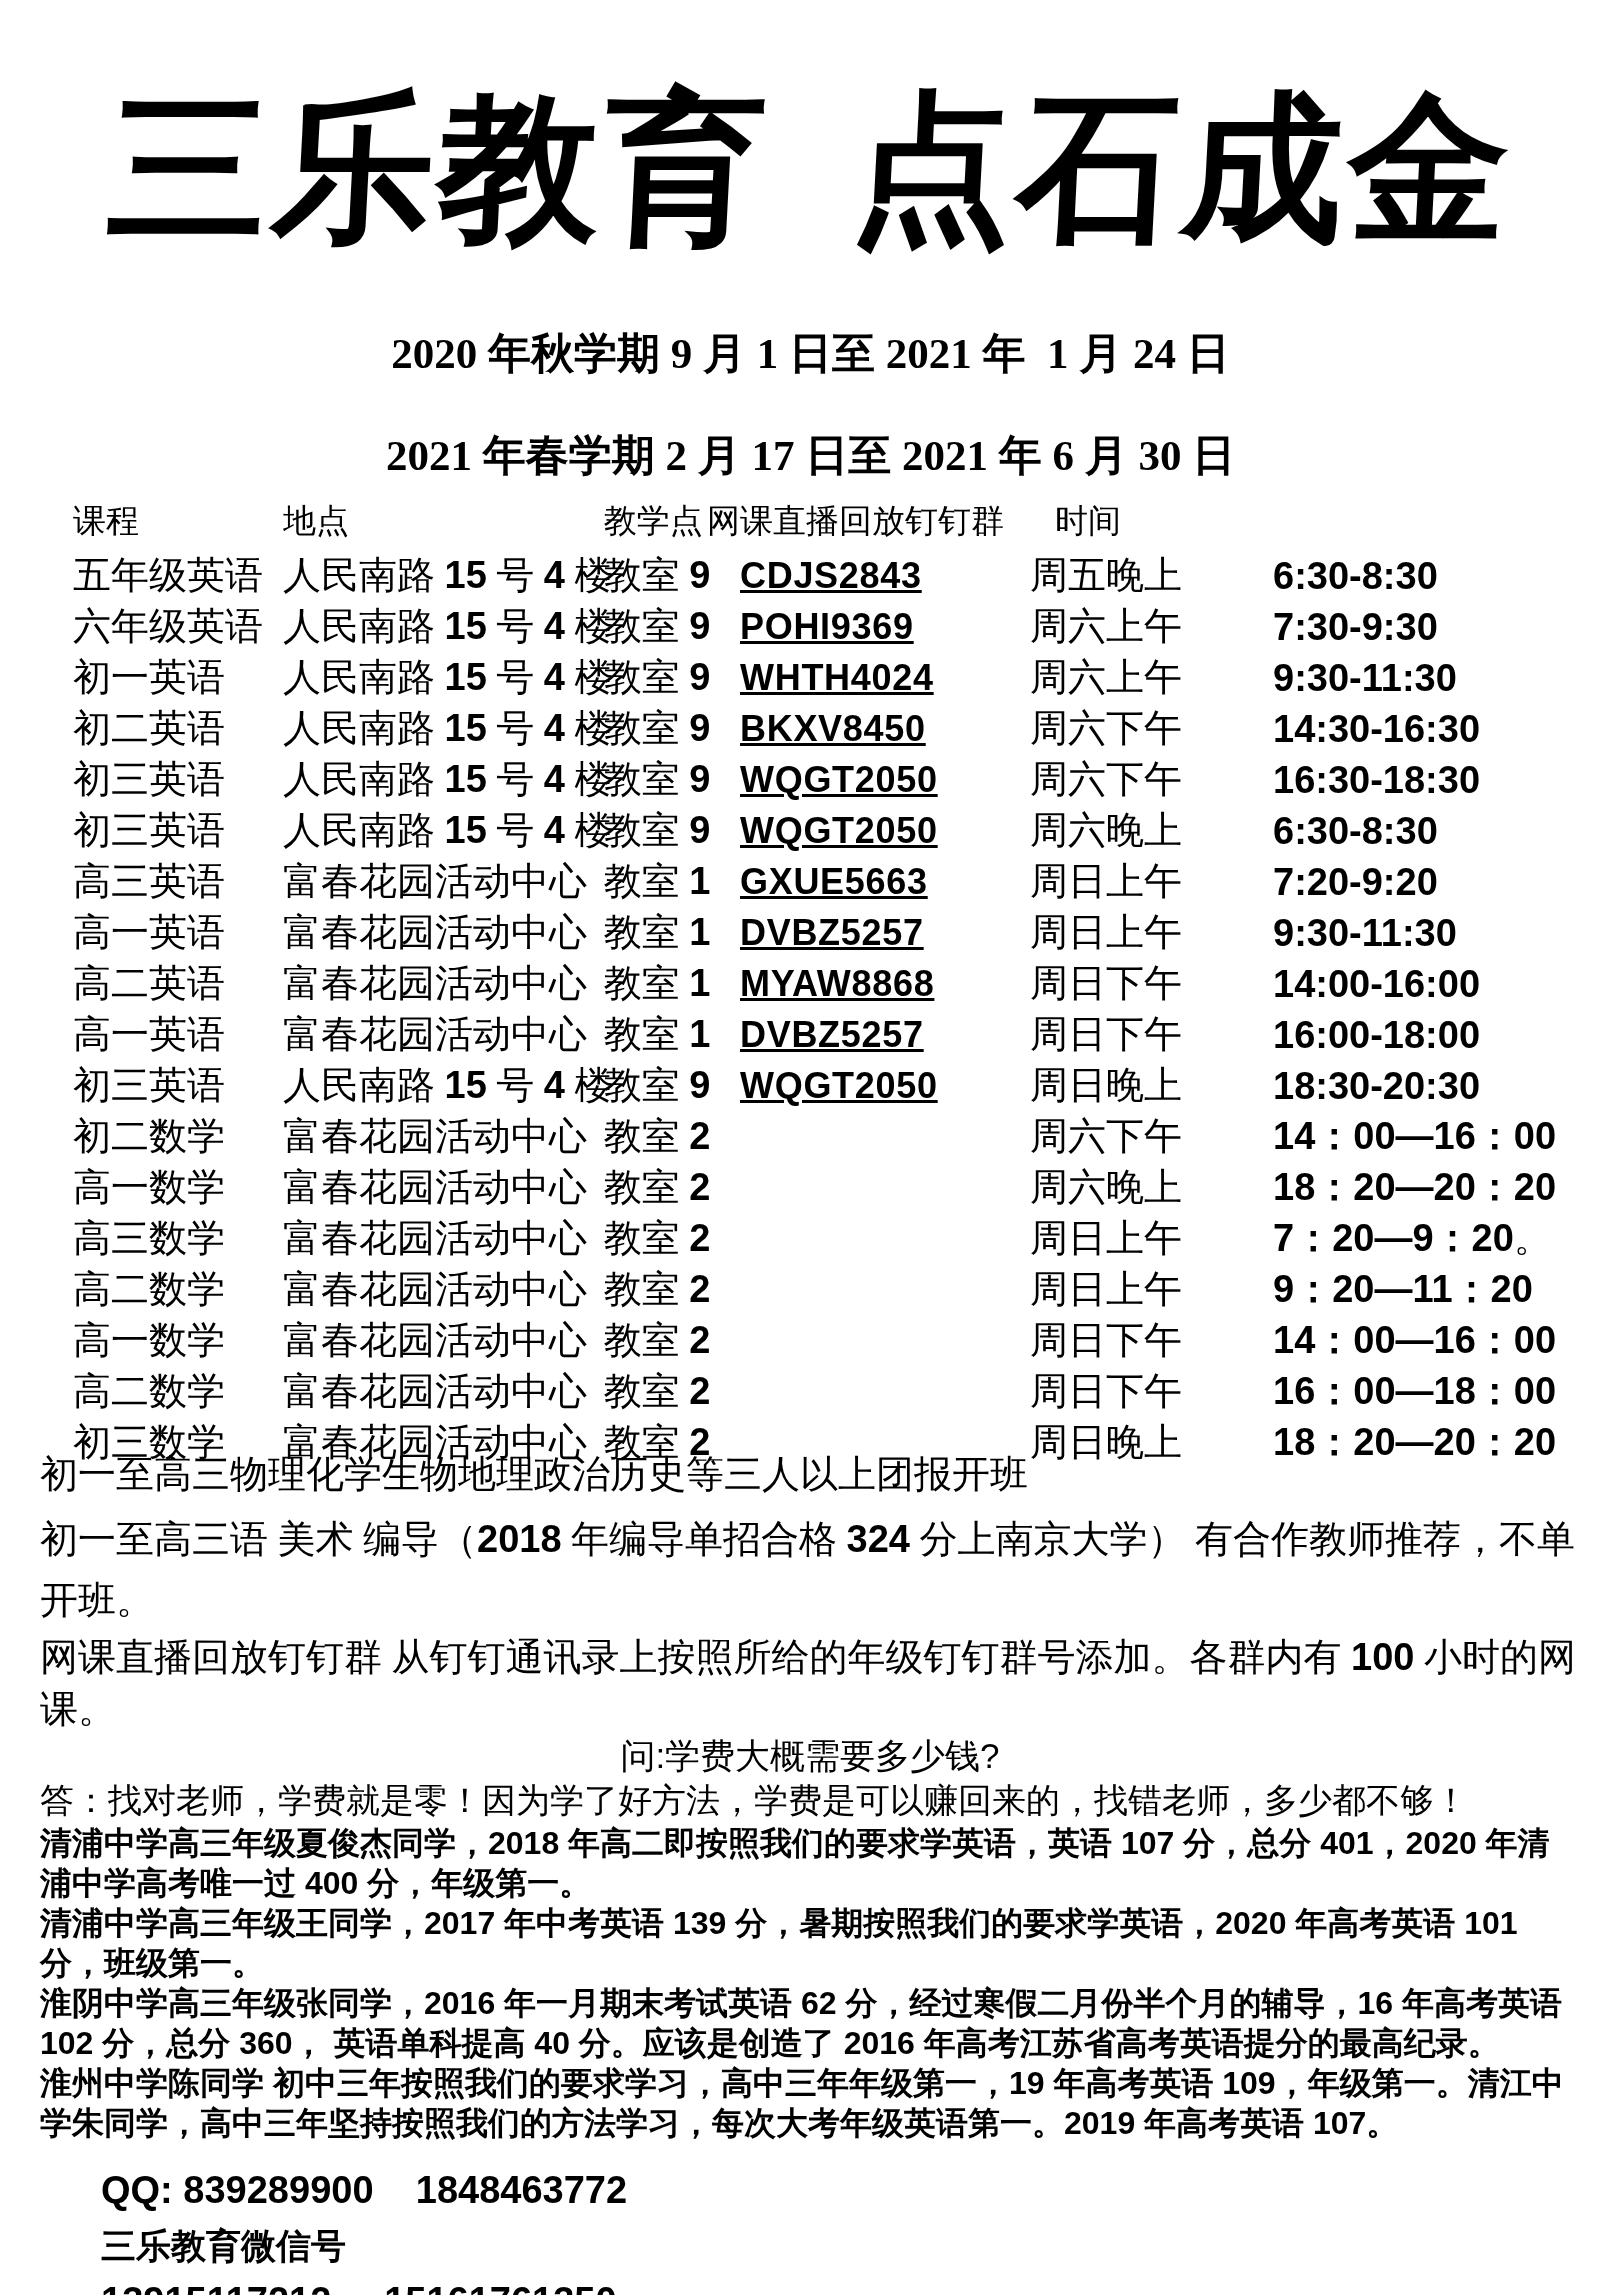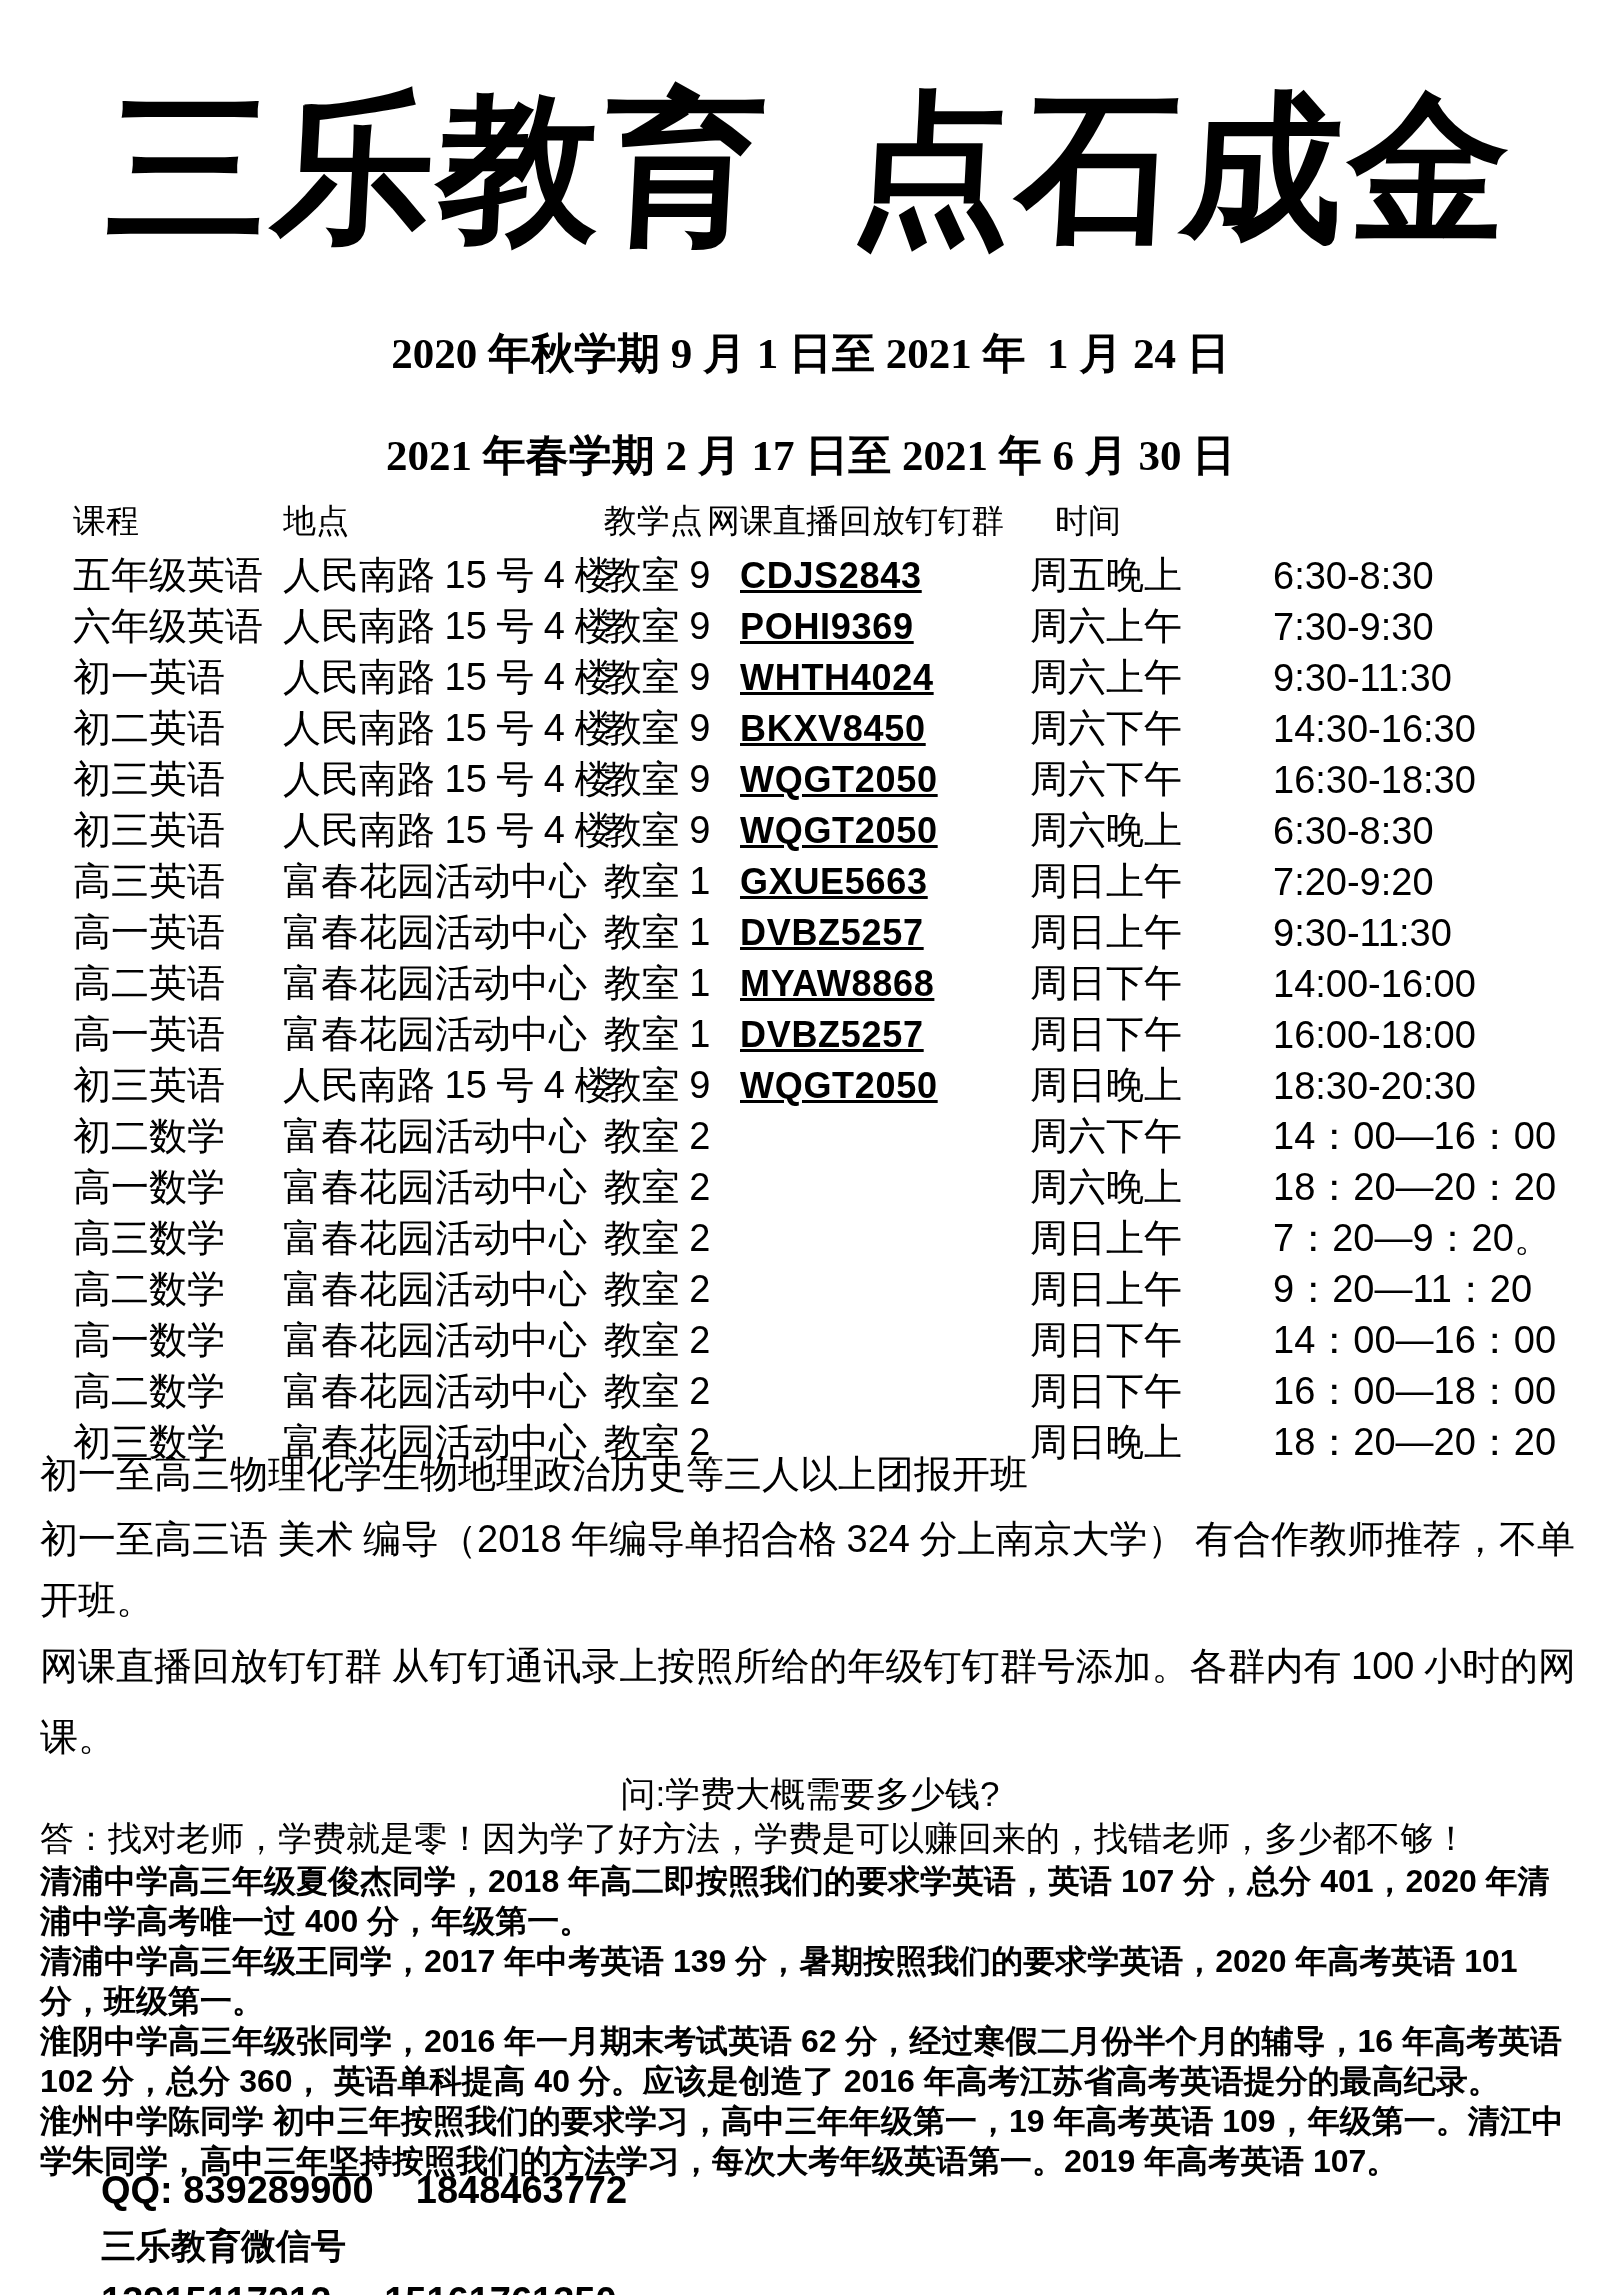--- a/index.html
+++ b/index.html
@@ -51,27 +51,27 @@
   }
   .c1{padding-left:33px;}
   .c3{padding-left:5.8px;}
   td.c4{padding-left:33px;text-decoration:underline;}
   th.c5{padding-left:25px;}
   .c6{padding-left:18px;}
   .code-cell{
     font-family:"Liberation Sans", sans-serif;
     font-weight:bold;font-size:36px;letter-spacing:0.7px;
   }
-  .autobold b{font-family:"Liberation Sans", sans-serif;font-weight:normal;}
+  .autobold b{font-family:"Liberation Sans", sans-serif;font-weight:bold;}
 
   
   .notes{position:absolute;top:1450px;left:40px;width:1540px;font-size:38px;}
   .note-center{text-align:left;line-height:49px;}
   .note-art{line-height:61px;margin-top:10px;}
-  .note-online{line-height:71px;}
+  .note-online{line-height:52px;}
   .question{
     font-family:"Liberation Sans", sans-serif;
     font-size:35px;text-align:center;line-height:42px;
   }
   .answer{
     font-family:"Liberation Sans", sans-serif;
     font-weight:normal;font-size:34px;line-height:46px;
   }
   .testimonials p{
     font-family:"Liberation Sans", sans-serif;

